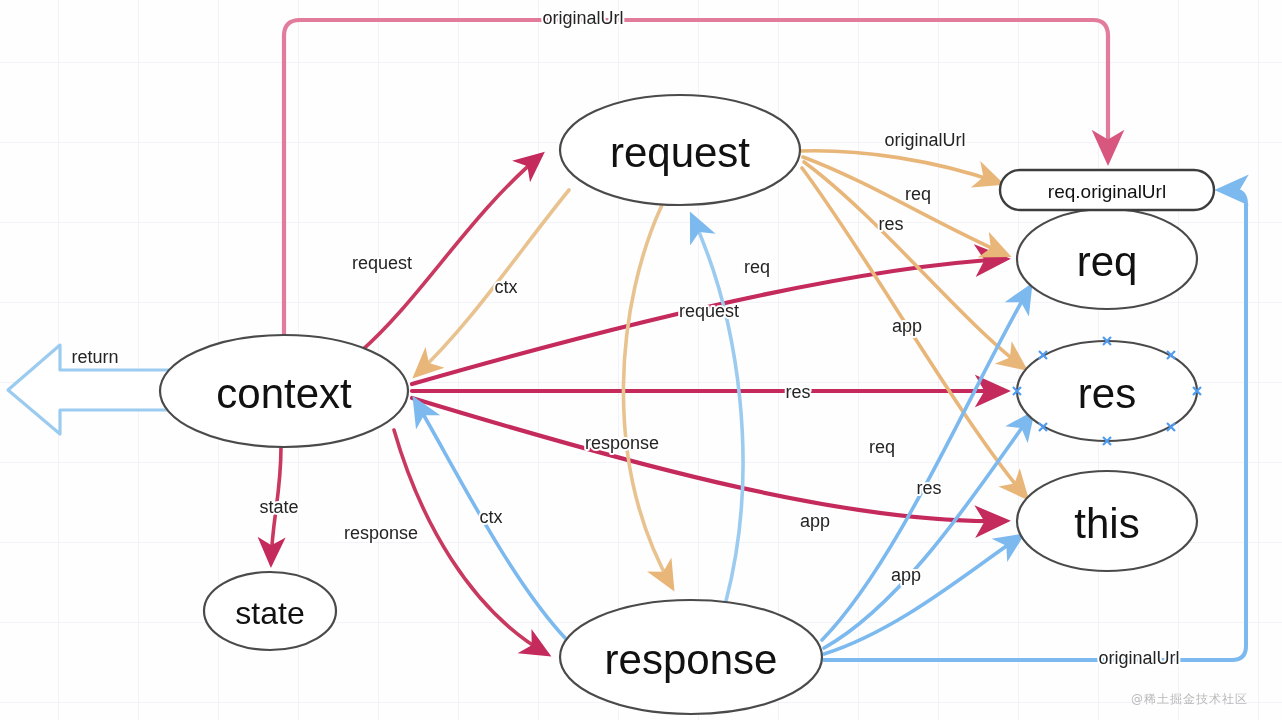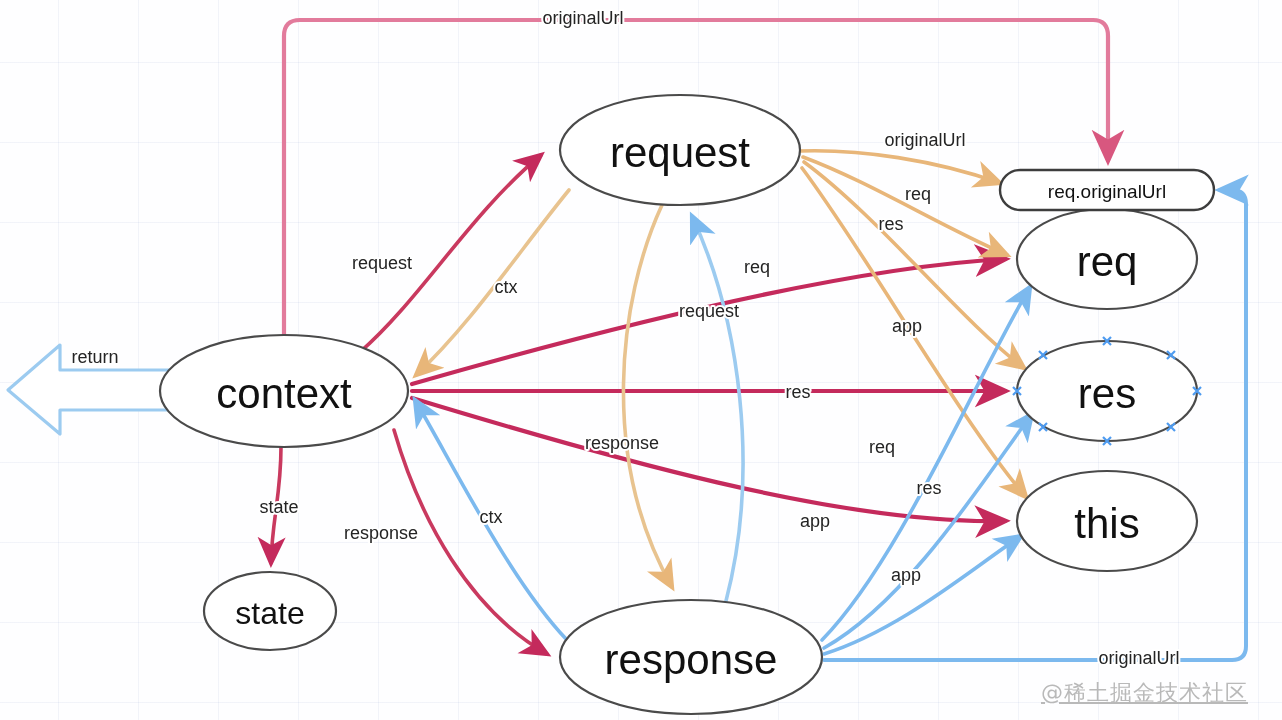--- a/index.html
+++ b/index.html
@@ -57,25 +57,24 @@
     stroke: #3d3d3d;
     stroke-width: 2.4;
   }
   .edge { fill: none; stroke-linecap: round; }
   .handle { stroke: #4e9bf0; stroke-width: 2.2; }
   #watermark {
     position: absolute;
     right: 34px;
     bottom: 12px;
     font-family: "DejaVu Sans", sans-serif;
-    font-size: 22px;
+    font-size: 12px;
     color: #b9b9b9;
     letter-spacing: 1px;
     white-space: nowrap;
-    text-decoration: underline;
   }
 </style>
 </head>
 <body>
 
 <div id="canvas">
 
   <svg id="diagram" viewBox="0 0 1282 720">
     <defs>
       <marker id="ah-crimson" markerWidth="9" markerHeight="9" refX="7.2" refY="4.5" orient="auto" markerUnits="strokeWidth">

